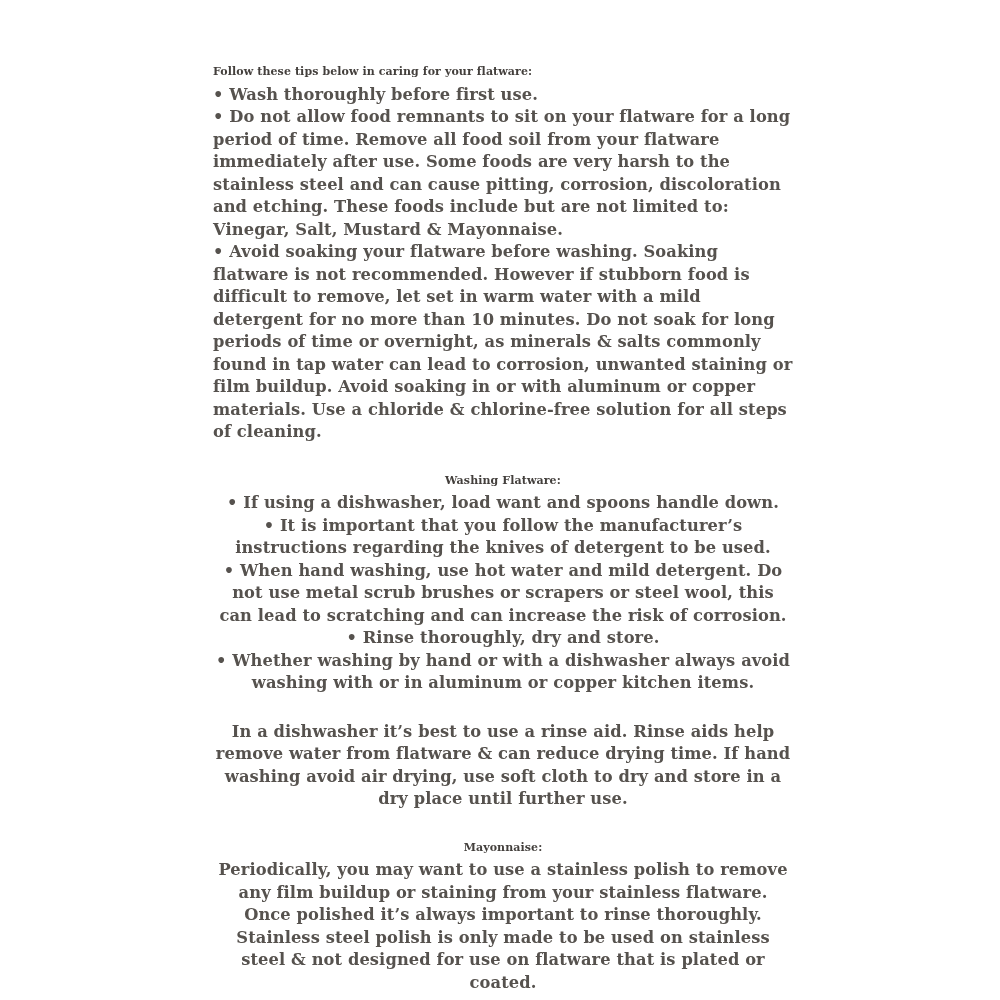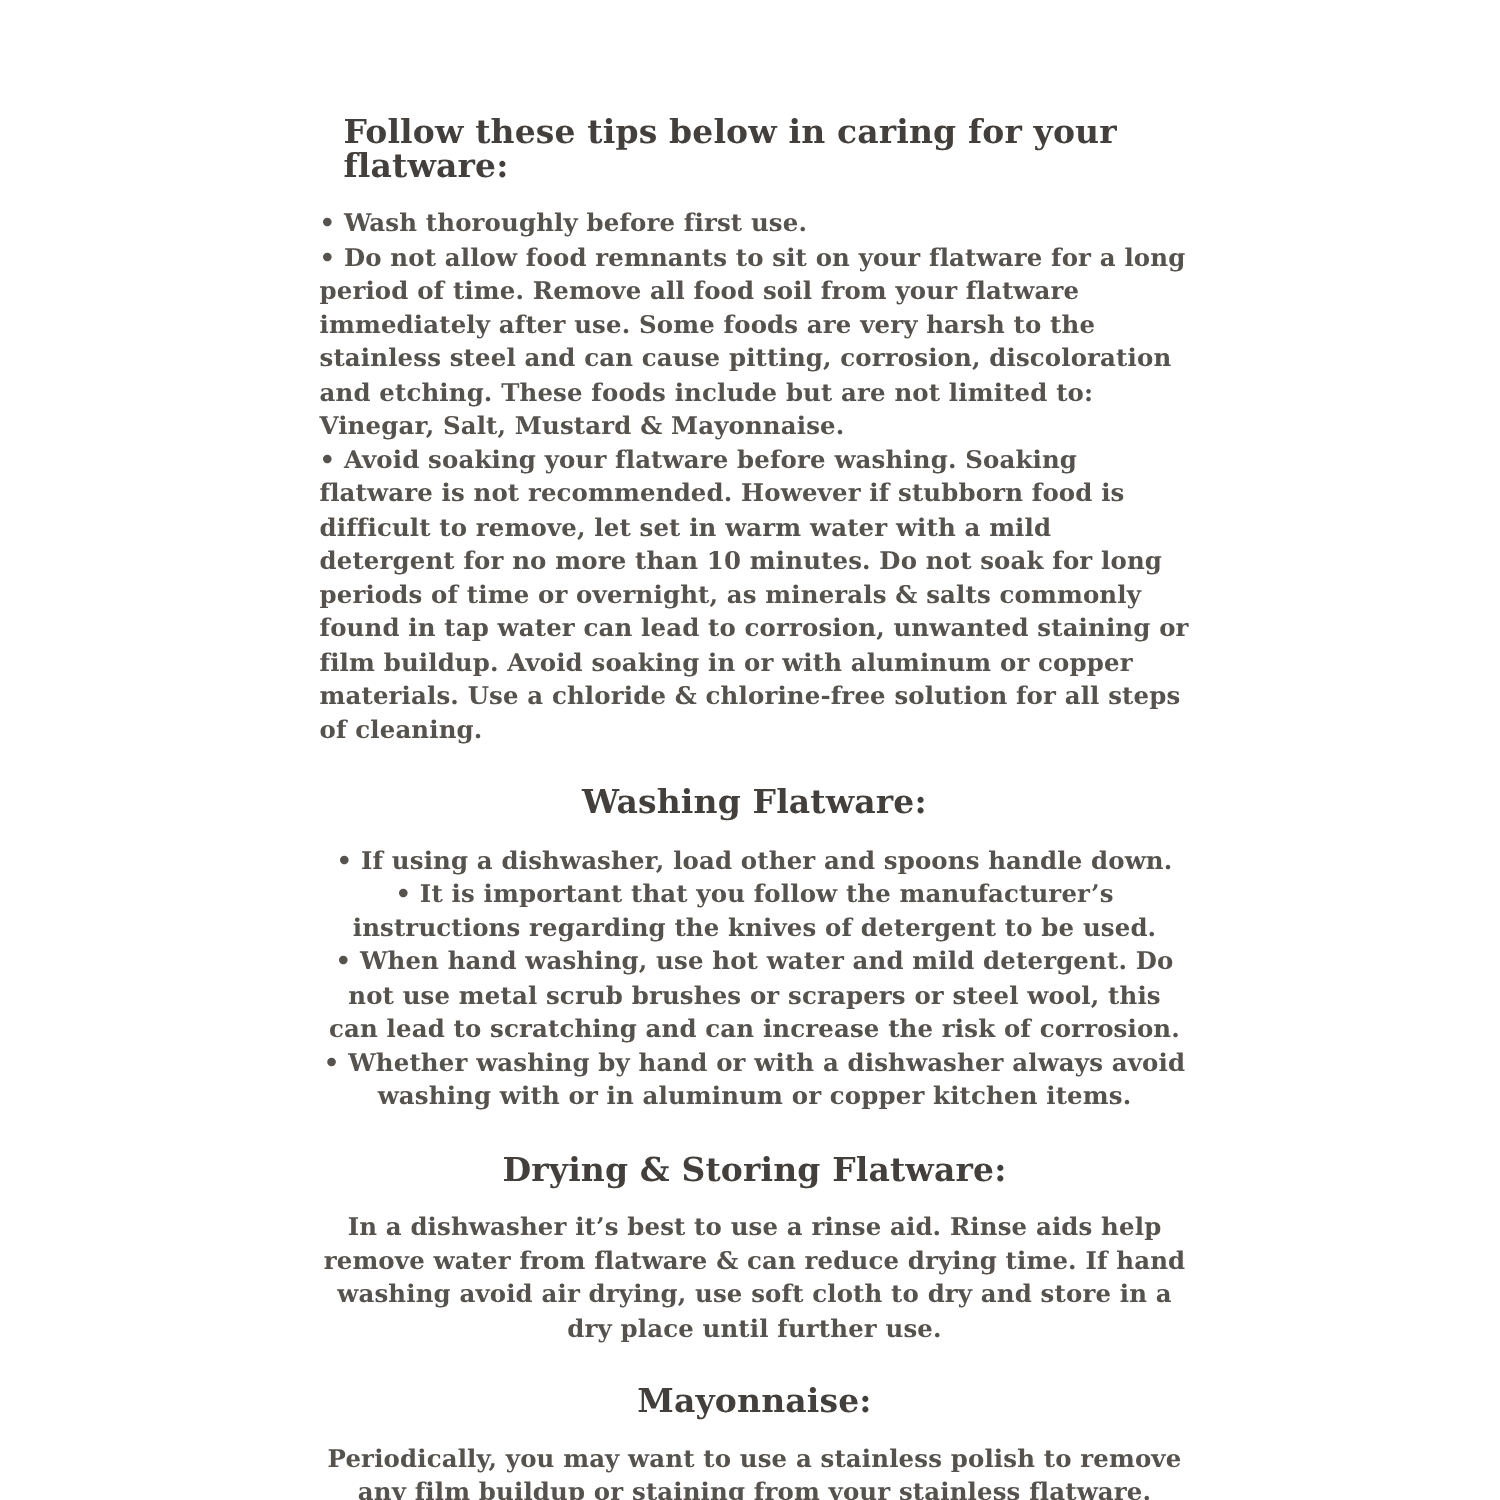--- a/index.html
+++ b/index.html
@@ -27,50 +27,50 @@
     font-size: 16.3px;
     line-height: 22.5px;
     color: var(--text);
     letter-spacing: 0.1px;
   }
   .section { margin: 0; }
   .section + .section { margin-top: 26px; text-align: center; }
   .section-heading {
     font-weight: bold;
     color: var(--heading);
-    margin: 16px;
-    font-size: 22px;
+    margin: 0;
+    font-size: 11px;
   }
   .para {
     margin: 0;
     font-weight: bold;
   }
 </style>
 </head>
 <body>
 
 <div class="content">
 
   <div class="section">
     <p class="section-heading">Follow these tips below in caring for your flatware:</p>
     <p class="para">• Wash thoroughly before first use.</p>
     <p class="para">• Do not allow food remnants to sit on your flatware for a long period of time. Remove all food soil from your flatware immediately after use. Some foods are very harsh to the stainless steel and can cause pitting, corrosion, discoloration and etching. These foods include but are not limited to: Vinegar, Salt, Mustard &amp; Mayonnaise.</p>
     <p class="para">• Avoid soaking your flatware before washing. Soaking flatware is not recommended. However if stubborn food is difficult to remove, let set in warm water with a mild detergent for no more than 10 minutes. Do not soak for long periods of time or overnight, as minerals &amp; salts commonly found in tap water can lead to corrosion, unwanted staining or film buildup. Avoid soaking in or with aluminum or copper materials. Use a chloride &amp; chlorine-free solution for all steps of cleaning.</p>
   </div>
 
   <div class="section">
     <p class="section-heading">Washing Flatware:</p>
-    <p class="para">• If using a dishwasher, load other and spoons handle down.</p>
+    <p class="para">• If using a dishwasher, load want and spoons handle down.</p>
     <p class="para">• It is important that you follow the manufacturer’s instructions regarding the knives of detergent to be used.</p>
     <p class="para">• When hand washing, use hot water and mild detergent. Do not use metal scrub brushes or scrapers or steel wool, this can lead to scratching and can increase the risk of corrosion.</p>
+    <p class="para">• Rinse thoroughly, dry and store.</p>
     <p class="para">• Whether washing by hand or with a dishwasher always avoid washing with or in aluminum or copper kitchen items.</p>
   </div>
 
   <div class="section">
-    <p class="section-heading">Drying &amp; Storing Flatware:</p>
     <p class="para">In a dishwasher it’s best to use a rinse aid. Rinse aids help remove water from flatware &amp; can reduce drying time. If hand washing avoid air drying, use soft cloth to dry and store in a dry place until further use.</p>
   </div>
 
   <div class="section">
     <p class="section-heading">Mayonnaise:</p>
     <p class="para">Periodically, you may want to use a stainless polish to remove any film buildup or staining from your stainless flatware. Once polished it’s always important to rinse thoroughly. Stainless steel polish is only made to be used on stainless steel &amp; not designed for use on flatware that is plated or coated.</p>
   </div>
 
 </div>
 

